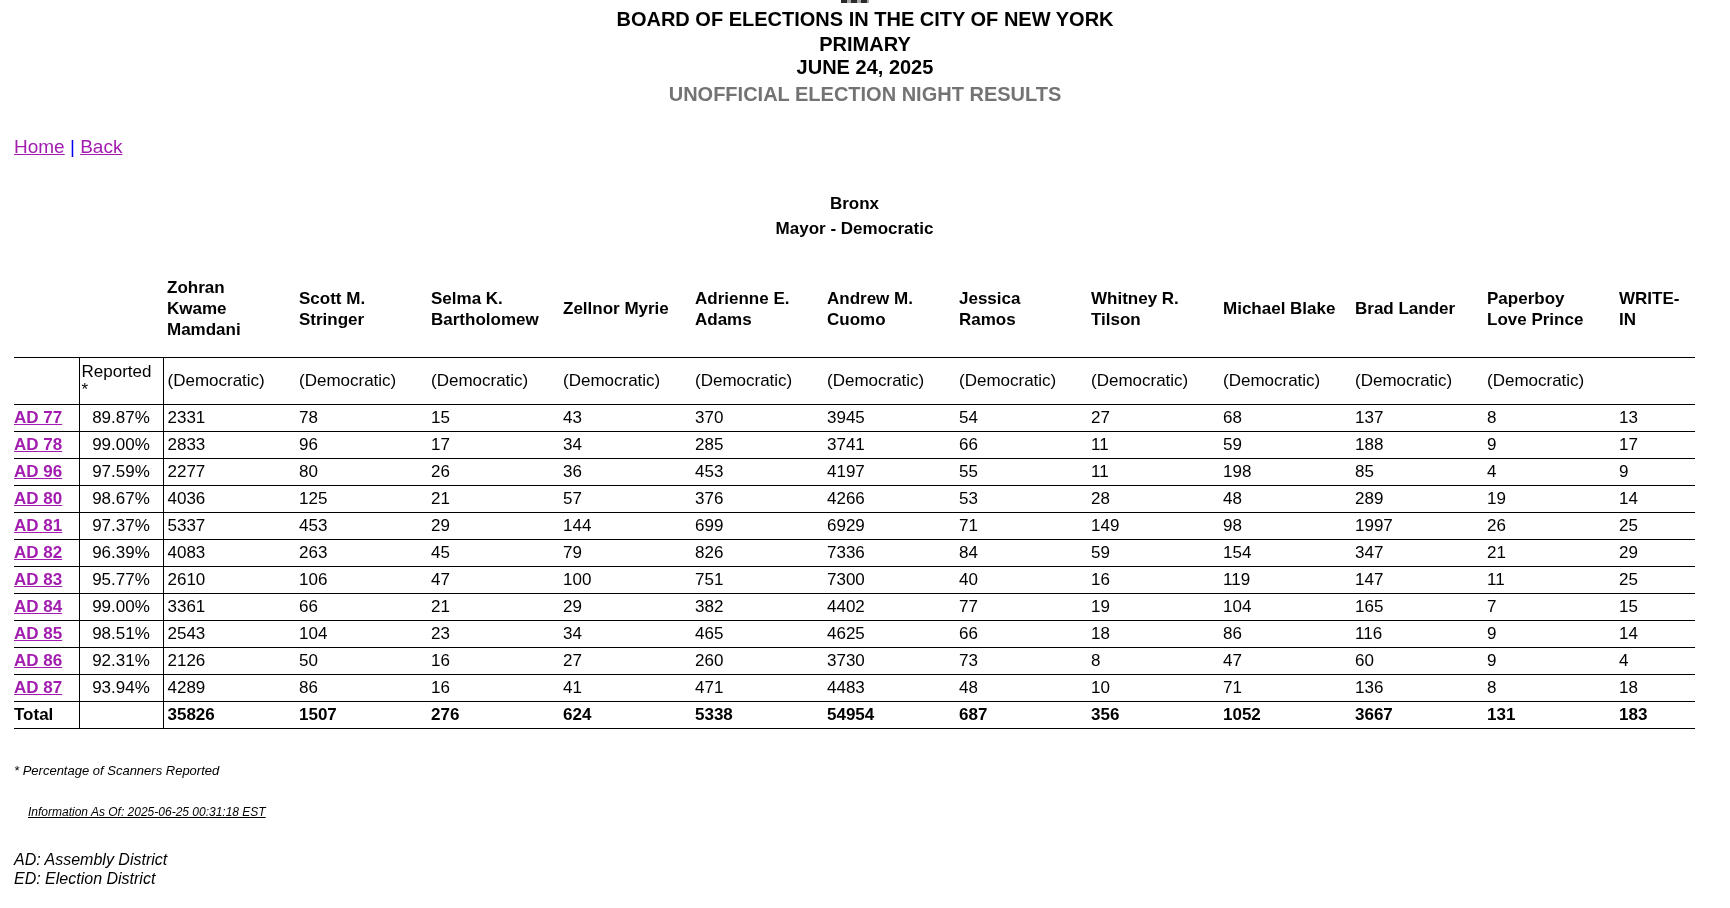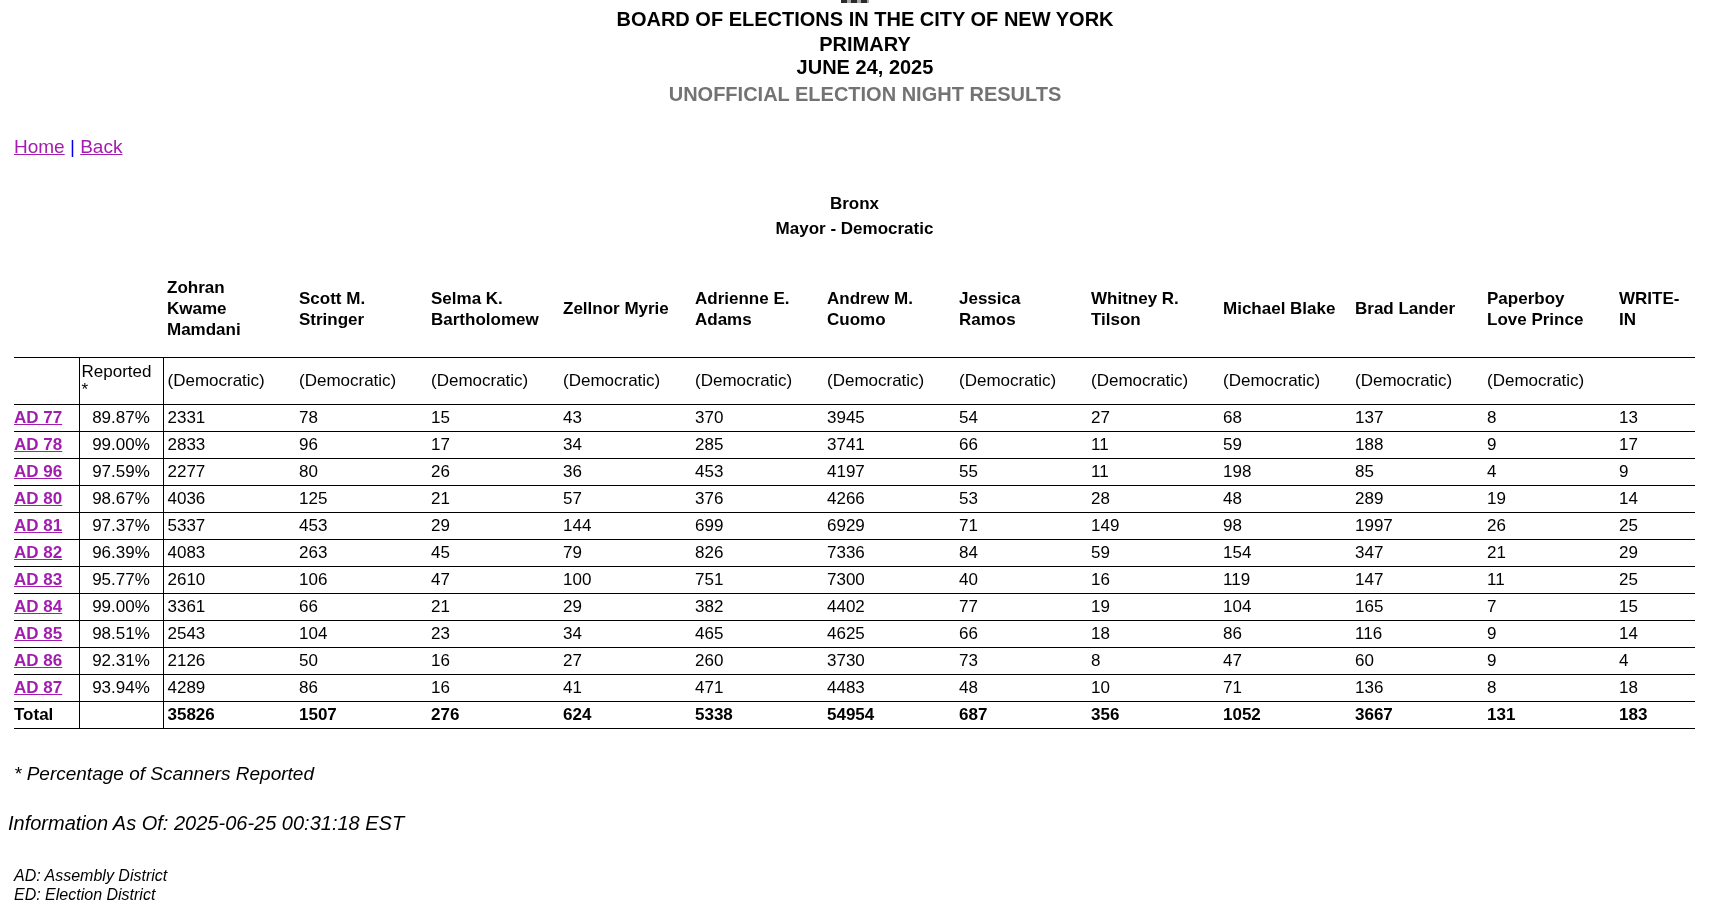--- a/index.html
+++ b/index.html
@@ -67,22 +67,22 @@
   }
 
   tbody td { height: 27px; border-bottom: 1px solid #000; vertical-align: middle; padding: 0; }
   td.ad-cell { padding-left: 0; border-right: 1px solid #000; }
   td.ad-cell a { font-weight: bold; }
   td.rep-cell { border-right: 1px solid #000; text-align: center; }
   td.vote-cell { text-align: left; padding-left: 4px; }
   tr.total-row td { font-weight: bold; }
 
   
-  .fn-scanners { margin: 34px 0 0 14px; font-style: italic; font-size: 19px; }
-  .fn-asof     { margin: 27px 0 0 8px; font-style: italic; font-size: 20px; }
+  .fn-scanners { margin: 34px 0 0 14px; font-style: italic; font-size: 13px; }
+  .fn-asof     { margin: 27px 0 0 28px; font-style: italic; font-size: 12px; text-decoration: underline; }
   .fn-legend   { margin: 31px 0 0 14px; font-style: italic; font-size: 16px; line-height: 19px; }
 </style>
 </head>
 <body>
 
 <div class="page">
 
   <div class="top-fragment"></div>
 
   <div class="page-header">

